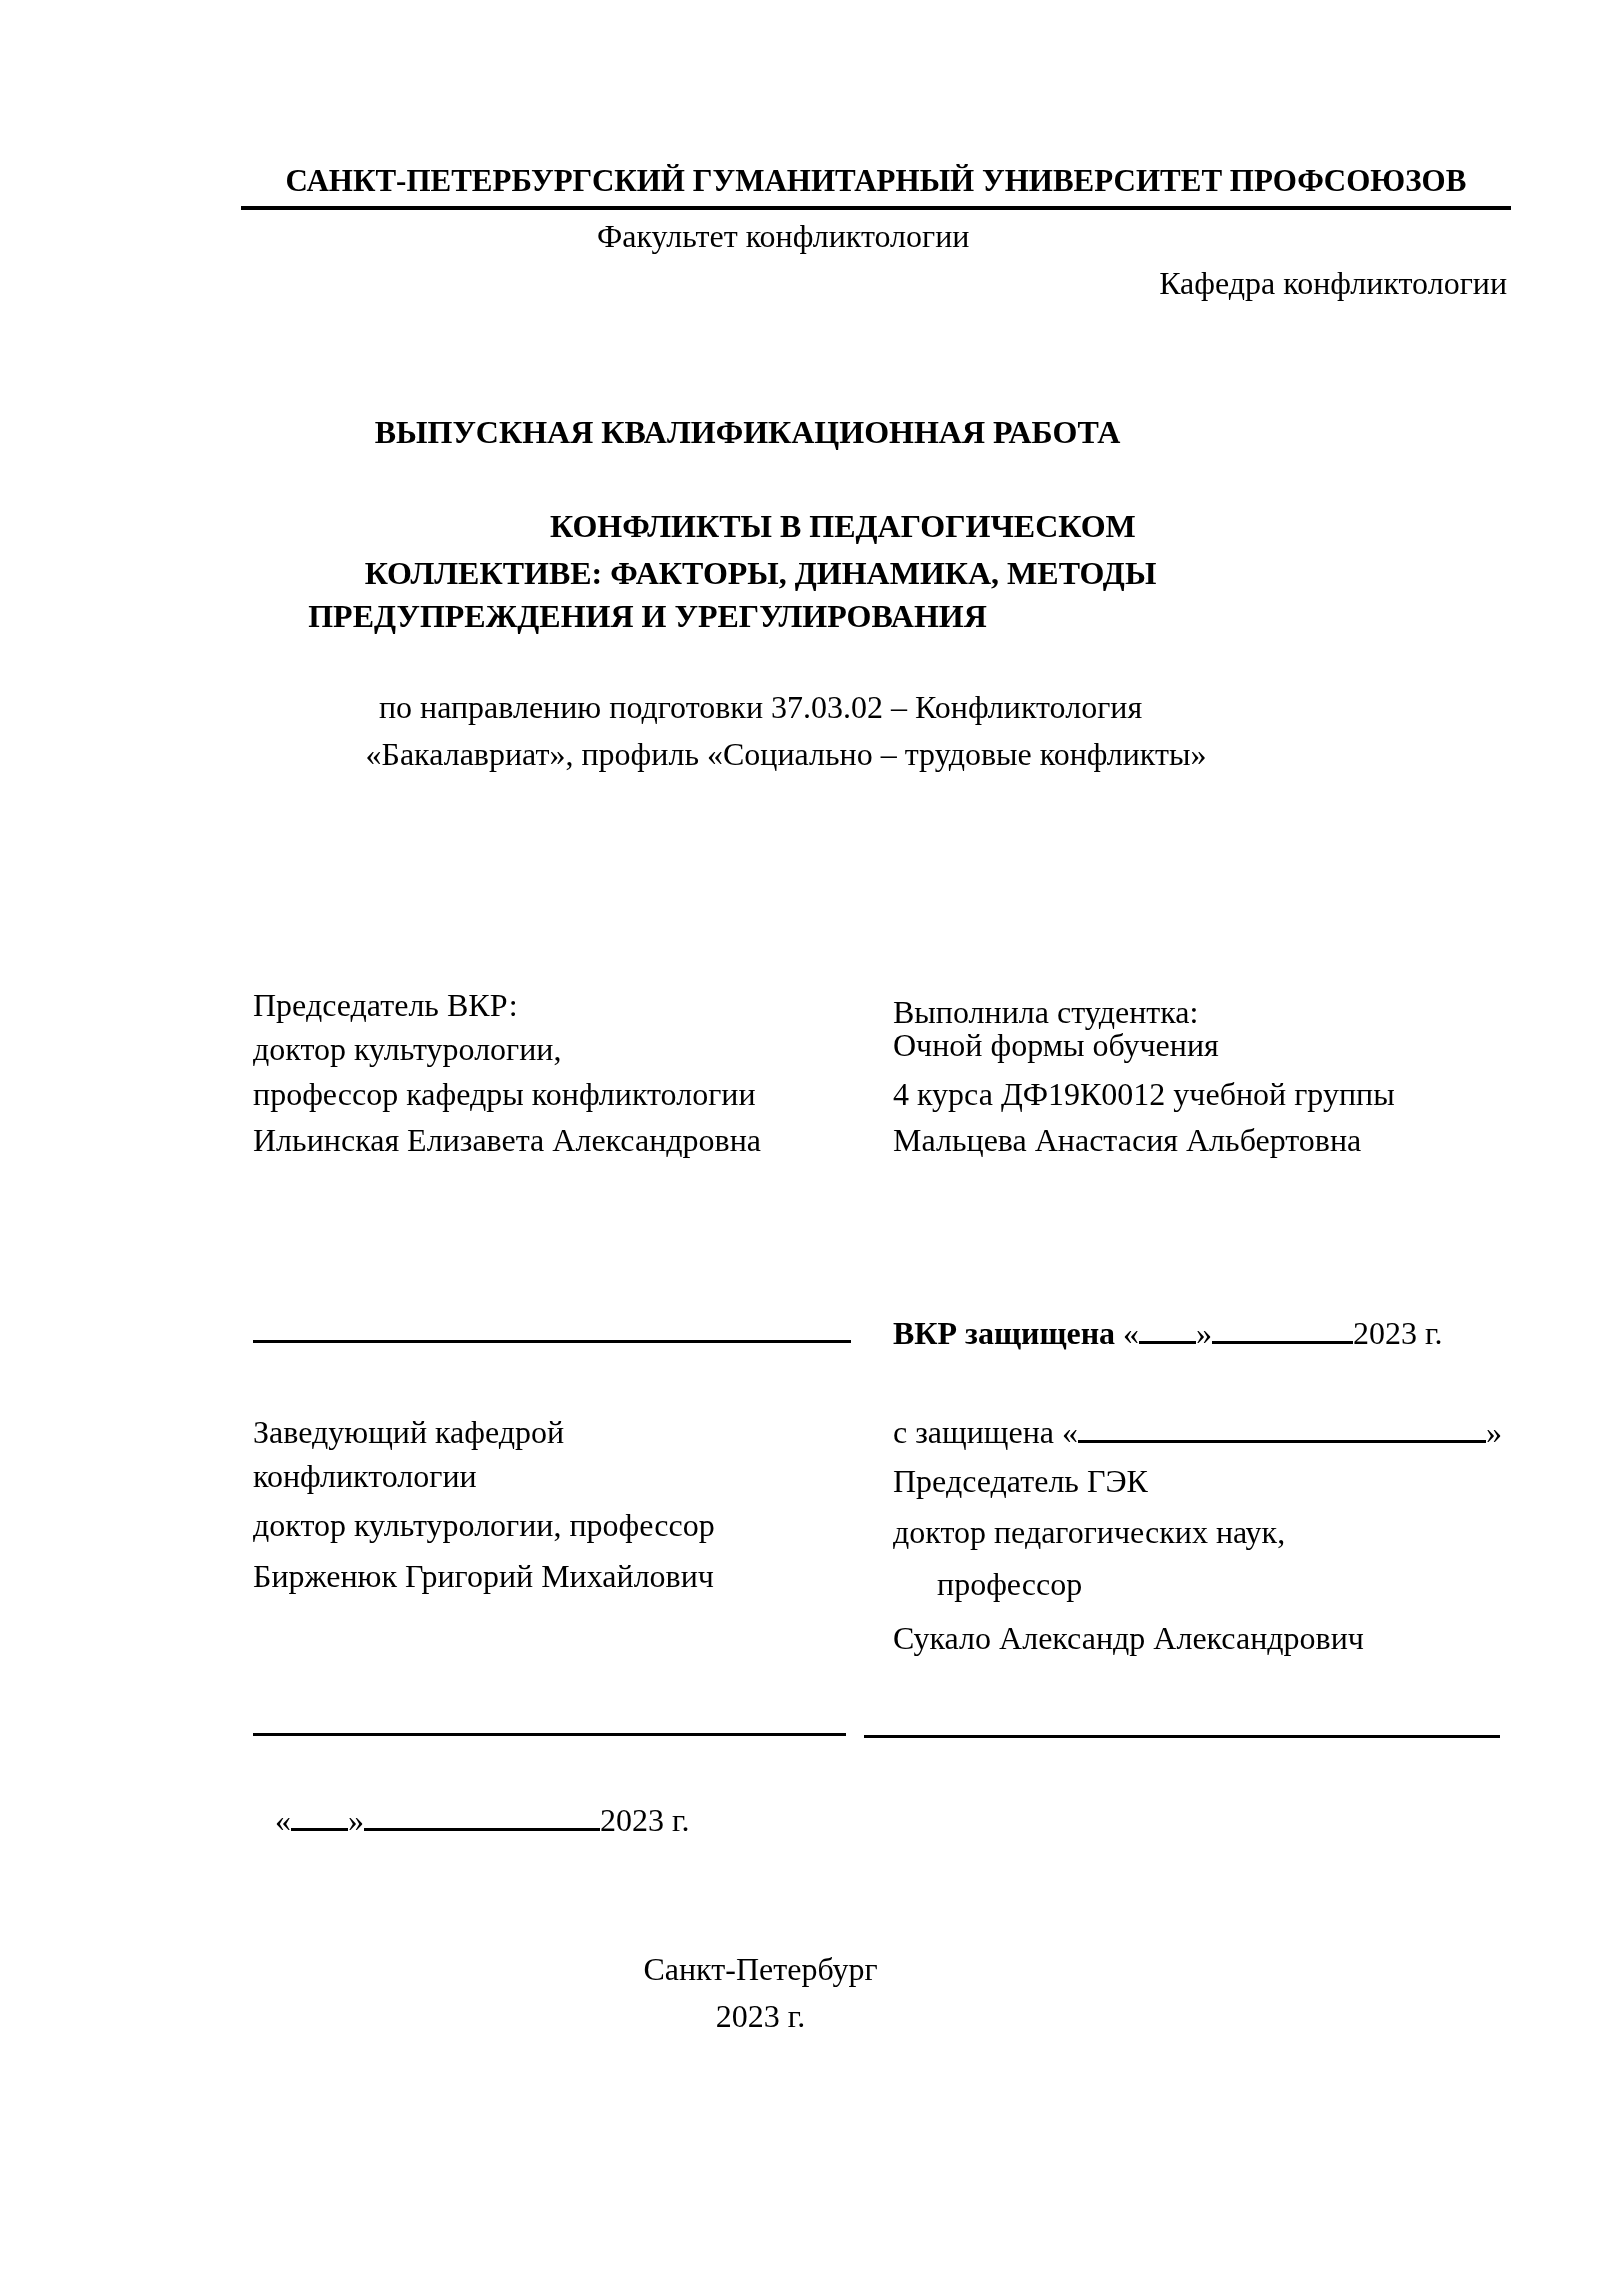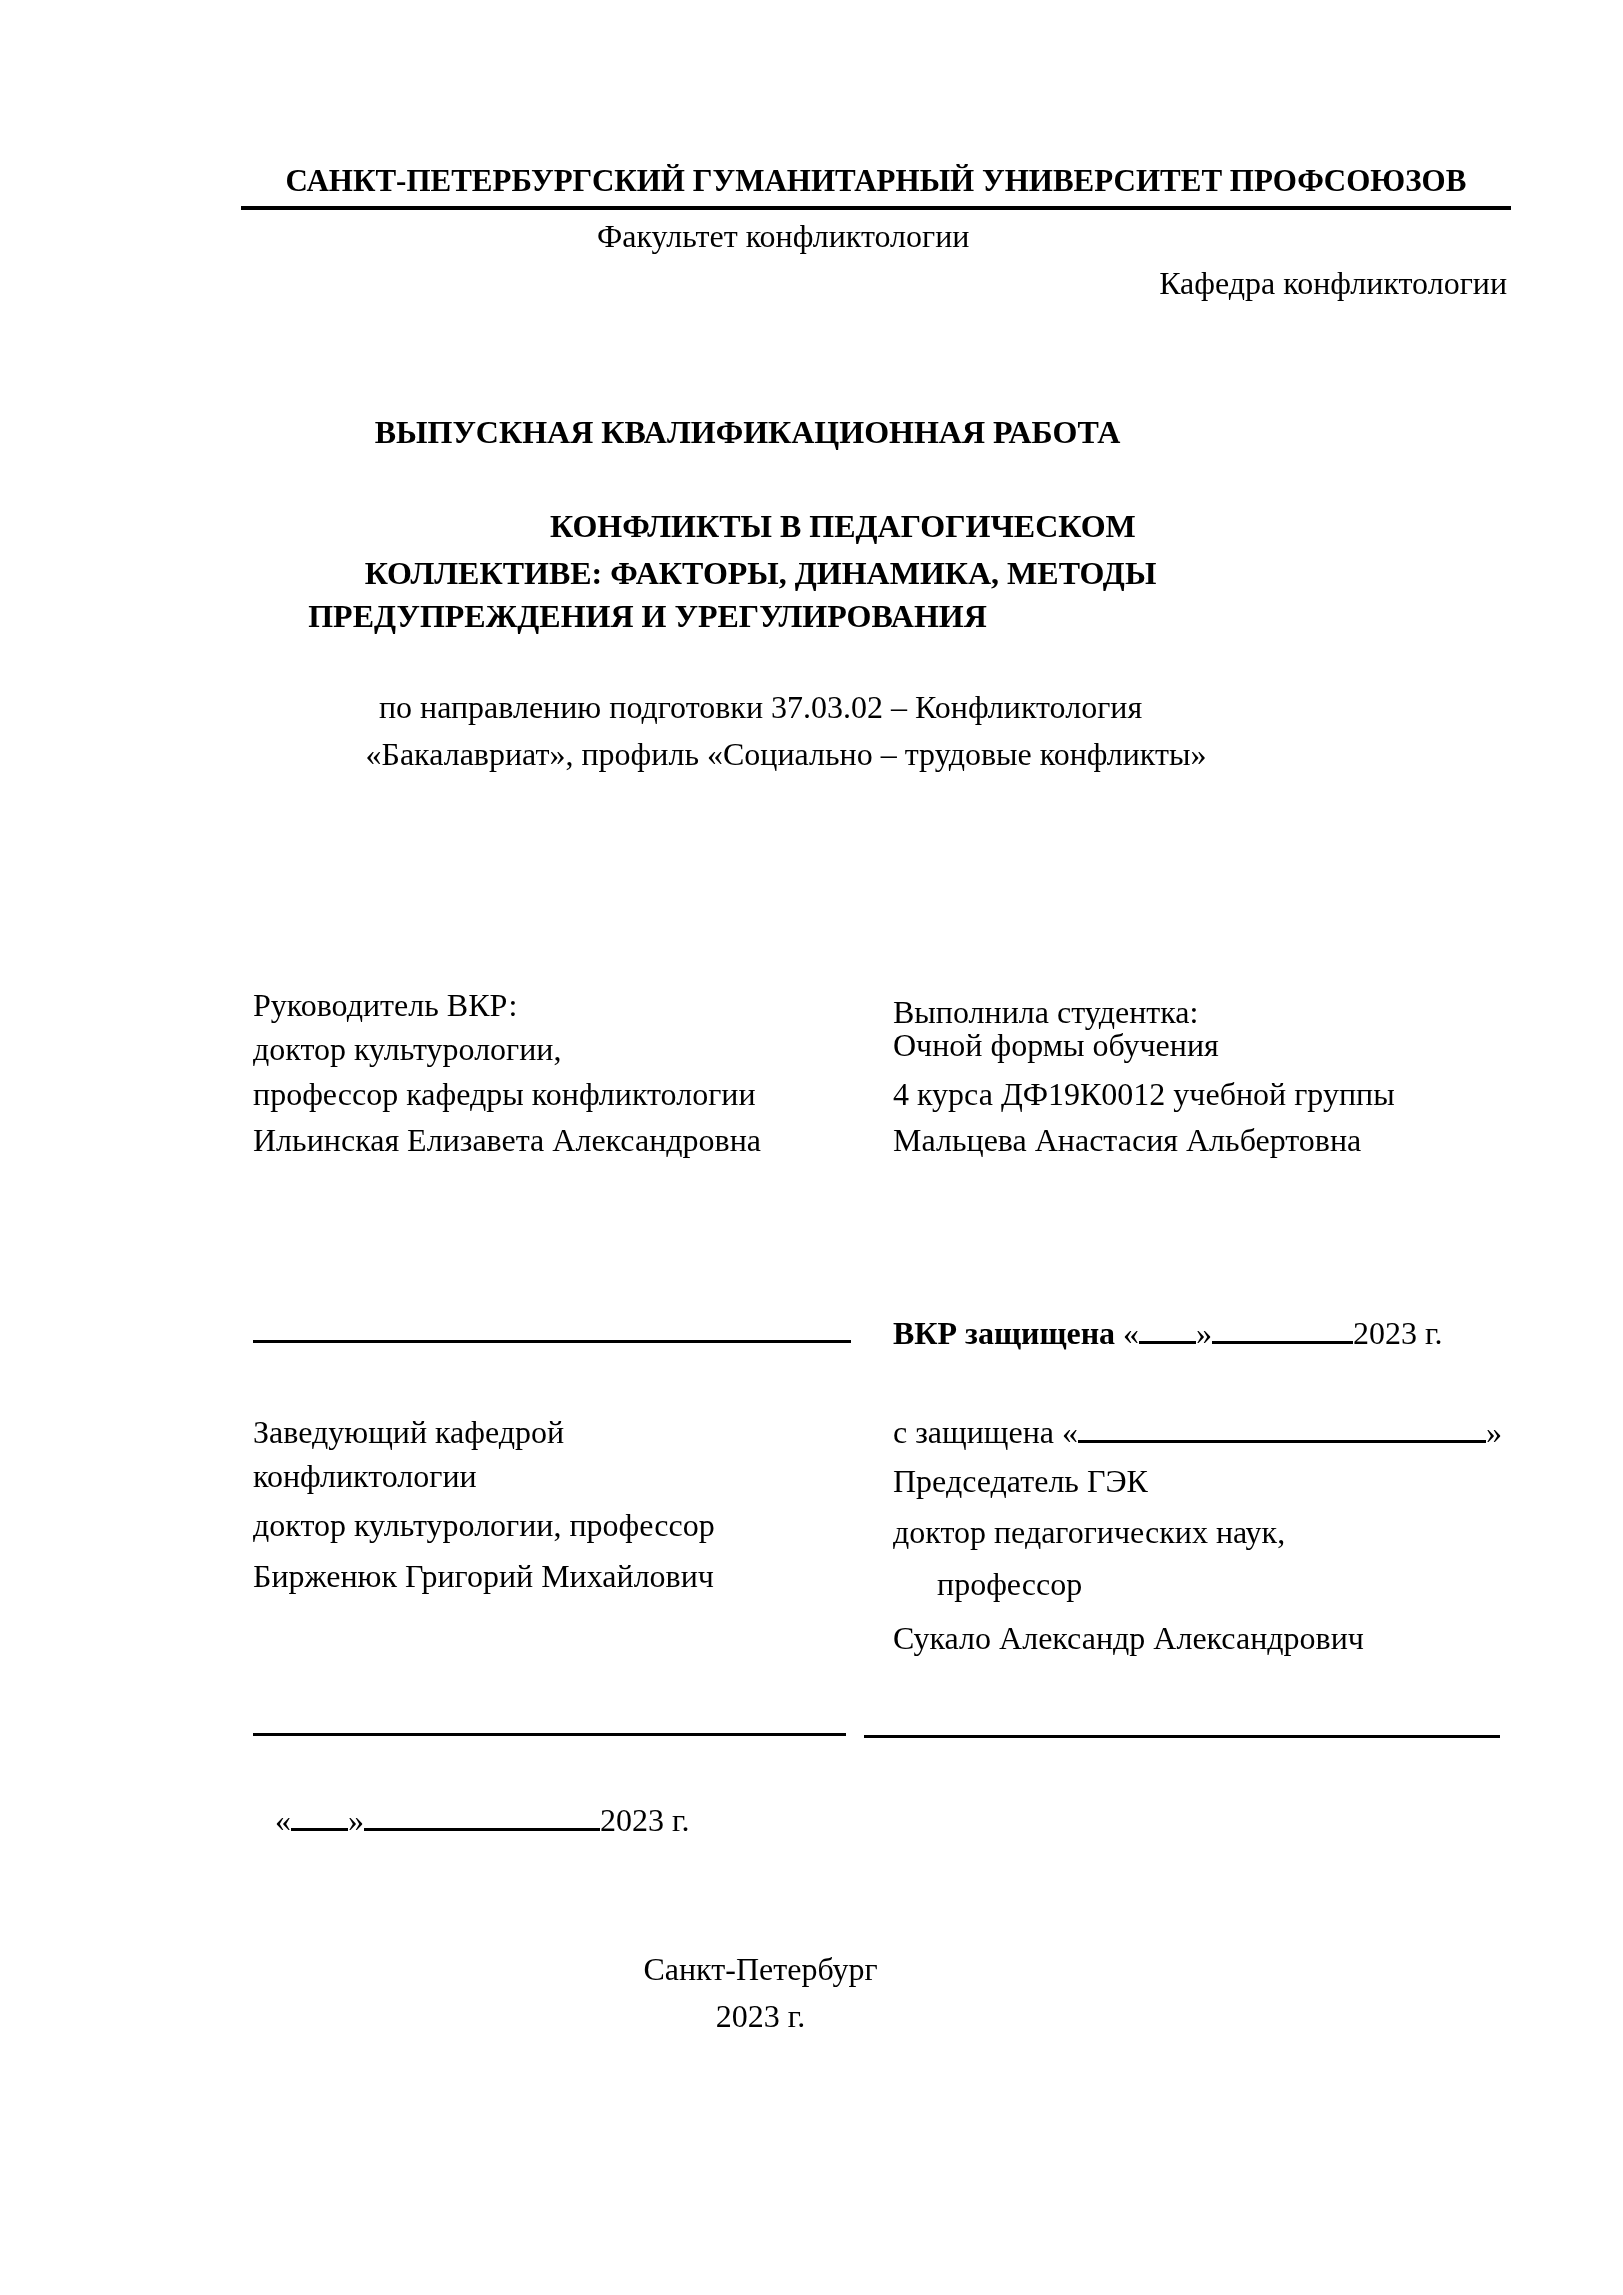--- a/index.html
+++ b/index.html
@@ -23,21 +23,21 @@
 <div class="abs t" style="right:116px; top:261px;">Кафедра конфликтологии</div>
 
 <div class="abs t b center" style="left:0; width:1597px; top:410px; padding-right:102px; box-sizing:border-box;">ВЫПУСКНАЯ КВАЛИФИКАЦИОННАЯ РАБОТА</div>
 <div class="abs t b" style="left:550px; top:504px;">КОНФЛИКТЫ В ПЕДАГОГИЧЕСКОМ</div>
 <div class="abs t b center" style="left:0; width:1623px; top:551px; padding-right:102px; box-sizing:border-box;">КОЛЛЕКТИВЕ: ФАКТОРЫ, ДИНАМИКА, МЕТОДЫ</div>
 <div class="abs t b center" style="left:0; width:1295px; top:594px; box-sizing:border-box;">ПРЕДУПРЕЖДЕНИЯ И УРЕГУЛИРОВАНИЯ</div>
 
 <div class="abs t center" style="left:0; width:1623px; top:685px; padding-right:102px; box-sizing:border-box;">по направлению подготовки 37.03.02 – Конфликтология</div>
 <div class="abs t center" style="left:0; width:1623px; top:732px; padding-right:51px; box-sizing:border-box;">«Бакалавриат», профиль «Социально – трудовые конфликты»</div>
 
-<div class="abs t" style="left:253px; top:983px;">Руководитель ВКР:</div>
+<div class="abs t" style="left:253px; top:983px;">Председатель ВКР:</div>
 <div class="abs t" style="left:253px; top:1027px;">доктор культурологии,</div>
 <div class="abs t" style="left:253px; top:1072px;">профессор кафедры конфликтологии</div>
 <div class="abs t" style="left:253px; top:1118px;">Ильинская Елизавета Александровна</div>
 
 <div class="abs t" style="left:893px; top:983px;margin-top:7px;">Выполнила студентка:</div>
 <div class="abs t" style="left:893px; top:1023px;">Очной формы обучения</div>
 <div class="abs t" style="left:893px; top:1072px;">4 курса ДФ19К0012 учебной группы</div>
 <div class="abs t" style="left:893px; top:1118px;">Мальцева Анастасия Альбертовна</div>
 
 <div class="line" style="left:253px; top:1340px; width:598px;"></div>

